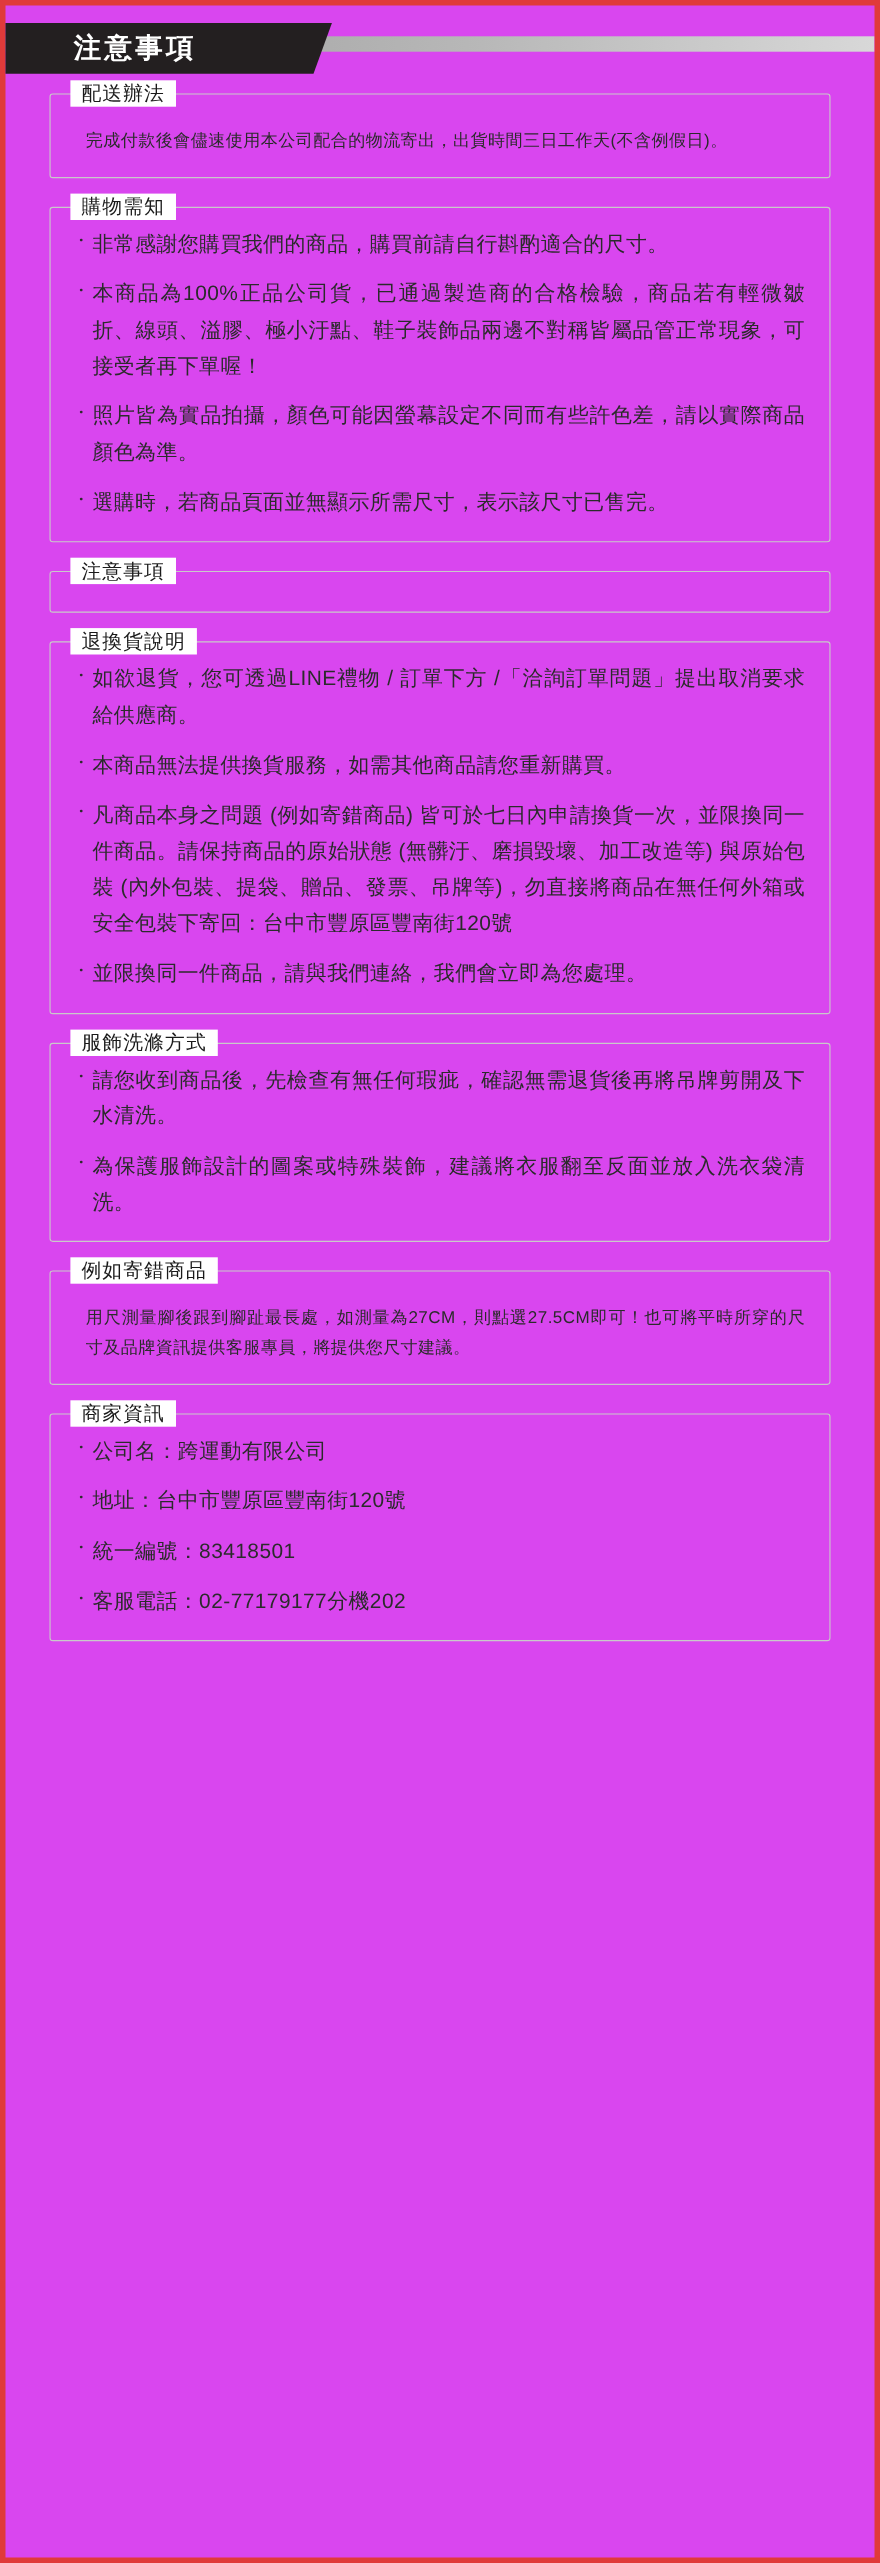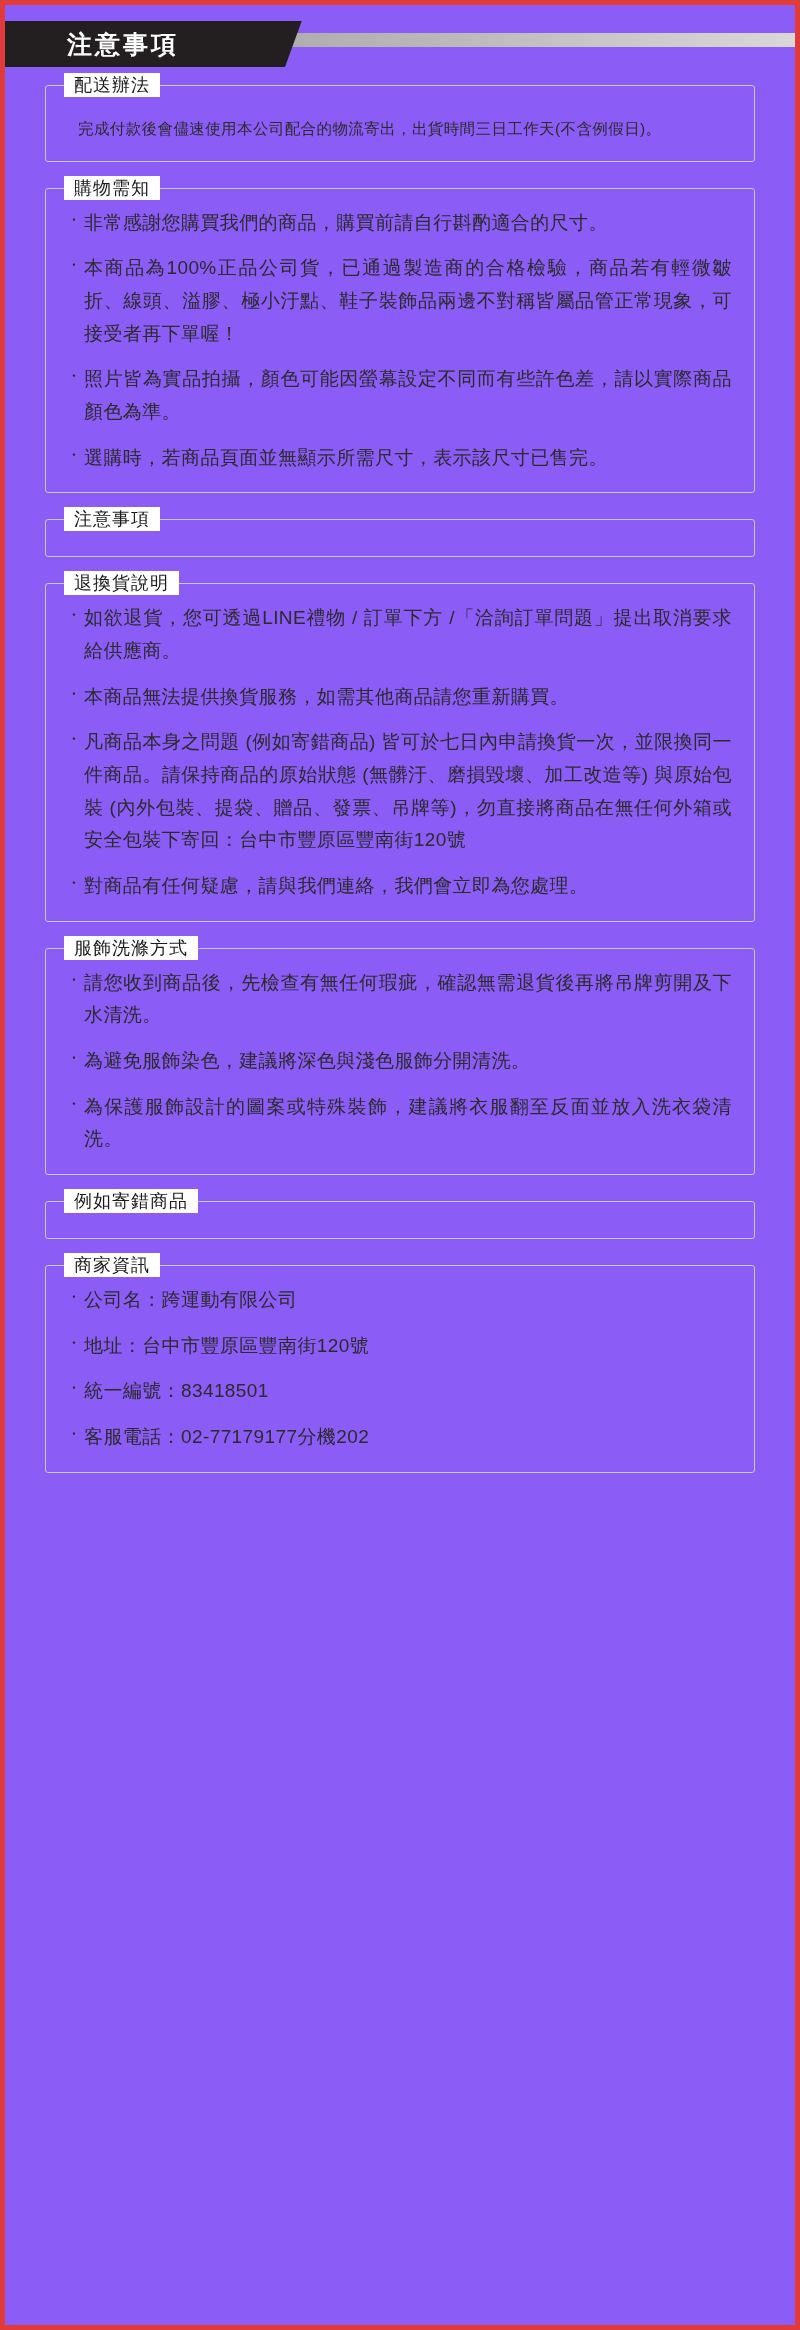--- a/index.html
+++ b/index.html
@@ -9,21 +9,21 @@
     background: #ffffff;
     font-family: "Liberation Sans", "DejaVu Sans", sans-serif;
     color: #2b2b2b;
   }
   .page {
     width: 800px;
     min-height: 2330px;
     border: 5px solid #e03a3a;
     padding: 0;
     position: relative;
-    background: #8b5cf6;
+    background: #d946ef;
   }
   
   .banner {
     position: relative;
     height: 80px;
     margin: 0;
     padding: 0;
     overflow: hidden;
   }
   .banner-bar {
@@ -138,35 +138,35 @@
   <div class="section">
     <div class="section-title">注意事項</div>
   </div>
 
   <div class="section">
     <div class="section-title">退換貨說明</div>
     <ul class="bullets">
       <li>如欲退貨，您可透過LINE禮物 / 訂單下方 /「洽詢訂單問題」提出取消要求給供應商。</li>
       <li>本商品無法提供換貨服務，如需其他商品請您重新購買。</li>
       <li>凡商品本身之問題 (例如寄錯商品) 皆可於七日內申請換貨一次，並限換同一件商品。請保持商品的原始狀態 (無髒汙、磨損毀壞、加工改造等) 與原始包裝 (內外包裝、提袋、贈品、發票、吊牌等)，勿直接將商品在無任何外箱或安全包裝下寄回：台中市豐原區豐南街120號</li>
-      <li>對商品有任何疑慮，請與我們連絡，我們會立即為您處理。</li>
+      <li>並限換同一件商品，請與我們連絡，我們會立即為您處理。</li>
     </ul>
   </div>
 
   <div class="section">
     <div class="section-title">服飾洗滌方式</div>
     <ul class="bullets">
       <li>請您收到商品後，先檢查有無任何瑕疵，確認無需退貨後再將吊牌剪開及下水清洗。</li>
-      <li>為避免服飾染色，建議將深色與淺色服飾分開清洗。</li>
       <li>為保護服飾設計的圖案或特殊裝飾，建議將衣服翻至反面並放入洗衣袋清洗。</li>
     </ul>
   </div>
 
   <div class="section">
     <div class="section-title">例如寄錯商品</div>
+    <p class="para indent-para">用尺測量腳後跟到腳趾最長處，如測量為27CM，則點選27.5CM即可！也可將平時所穿的尺寸及品牌資訊提供客服專員，將提供您尺寸建議。</p>
   </div>
 
   <div class="section">
     <div class="section-title">商家資訊</div>
     <ul class="bullets">
       <li>公司名：跨運動有限公司</li>
       <li>地址：台中市豐原區豐南街120號</li>
       <li>統一編號：83418501</li>
       <li>客服電話：02-77179177分機202</li>
     </ul>

